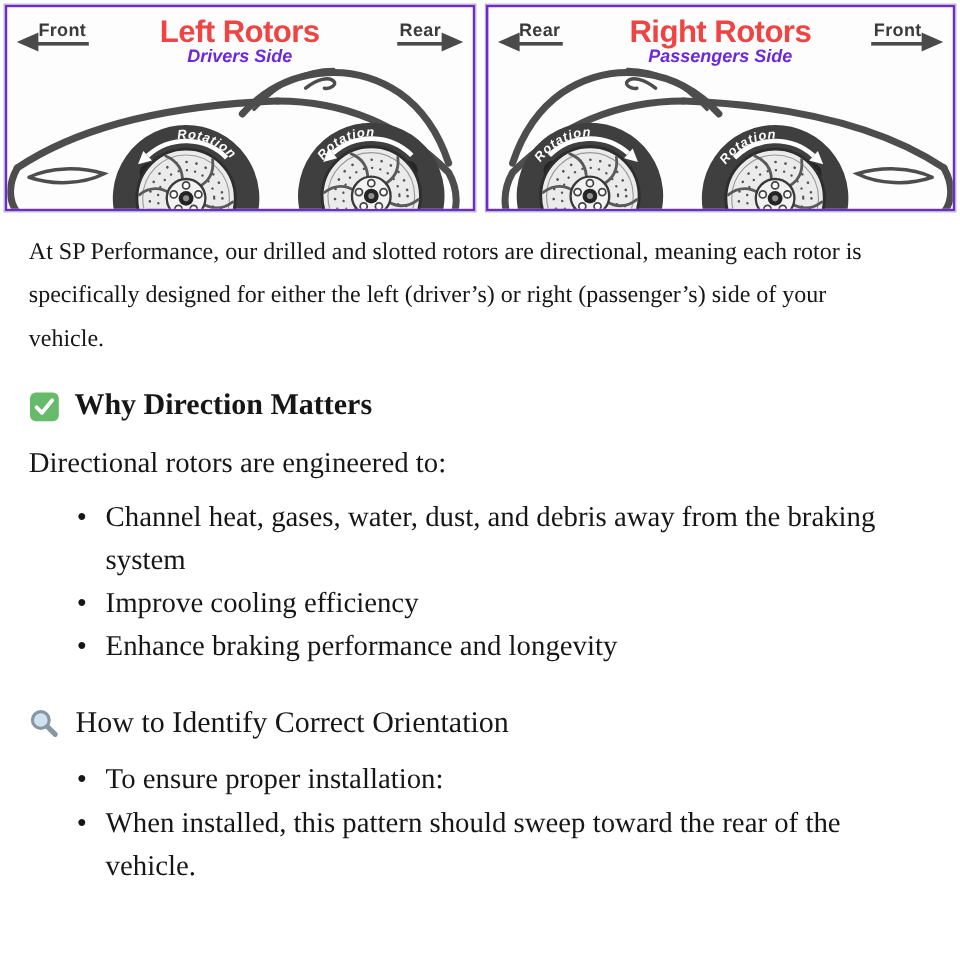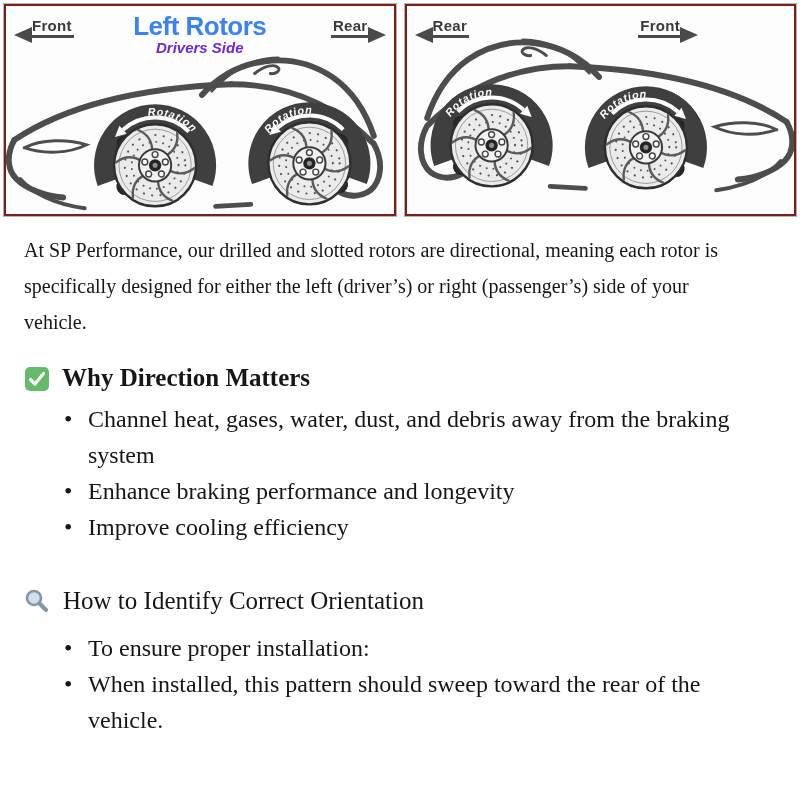--- a/index.html
+++ b/index.html
@@ -3,31 +3,31 @@
 <meta charset="utf-8">
 <style>
   html,body{margin:0;padding:0;}
   body{
     width:800px;height:800px;overflow:hidden;background:#ffffff;
     font-family:"Liberation Serif",serif;color:#161616;
   }
   
   .panels{display:flex;gap:9px;padding:4px 4px 0 4px;}
   .panel{
-    flex:1;height:212px;background:#fdfdfd;
-    border:2px solid #7f1d1d;outline:1px solid #b3b3b3;
+    flex:1;height:172px;background:#fdfdfd;
+    border:2px solid #6d28d9;outline:1px solid #b3b3b3;
     position:relative;box-sizing:border-box;overflow:hidden;
     font-family:"Liberation Sans",sans-serif;
   }
   .panel-header{
     display:grid;grid-template-columns:88px 1fr 88px;align-items:start;
     padding:7px 8px 0 8px;
   }
   .panel-titles{text-align:center;line-height:1.05;}
-  .panel-title{font-size:26px;font-weight:bold;letter-spacing:-0.5px;color:#3b82f6;}
+  .panel-title{font-size:26px;font-weight:bold;letter-spacing:-0.5px;color:#ef4444;}
   .panel-subtitle{font-size:15px;font-weight:bold;font-style:italic;color:#6d28d9;}
   .dir{display:inline-flex;align-items:flex-end;margin-top:4px;}
   .dir-text{
     font-size:15px;font-weight:bold;color:#3a3a3a;
     border-bottom:3px solid #4a4a4a;padding:0 2px 1px 2px;letter-spacing:0.3px;
   }
   .tri{width:0;height:0;border-top:8px solid transparent;border-bottom:8px solid transparent;}
   .tri-left{border-right:18px solid #4a4a4a;margin-right:-2px;transform:translateY(5px);}
   .tri-right{border-left:18px solid #4a4a4a;margin-left:-2px;transform:translateY(5px);}
   .car-svg{display:block;margin-top:-4px;}
@@ -148,20 +148,24 @@
       </g>
     </svg>
   </div>
 
   <div class="panel">
     <div class="panel-header">
       <span class="dir">
         <span class="tri tri-left"></span>
         <span class="dir-text">Rear</span>
       </span>
+      <span class="panel-titles">
+        <div class="panel-title">Right Rotors</div>
+        <div class="panel-subtitle">Passengers Side</div>
+      </span>
       <span class="dir" style="justify-self:end">
         <span class="dir-text">Front</span>
         <span class="tri tri-right"></span>
       </span>
     </div>
     <svg class="car-svg" width="388" height="168" viewBox="0 0 388 172">
       <use href="#car-left" transform="translate(388,0) scale(-1,1)"></use>
       <g transform="translate(82,114)">
         <use href="#arch"></use>
         <use href="#calL"></use>
@@ -187,28 +191,29 @@
   <div class="sec-head bold">
     <span class="icon-box">
       <svg width="26" height="26" viewBox="0 0 26 26">
         <rect x="1" y="1" width="24" height="24" rx="5" fill="#66bb6a"></rect>
         <polyline points="6.5,13.5 11,18 19.5,7.5" fill="none" stroke="#ffffff" stroke-width="3.2" stroke-linecap="round" stroke-linejoin="round"></polyline>
       </svg>
     </span>
     <span class="txt">Why Direction Matters</span>
   </div>
 
+  <p class="lead">Directional rotors are engineered to:</p>
 
   <ul class="blist">
     <li>Channel heat, gases, water, dust, and debris away from the braking system</li>
+    <li>Improve cooling efficiency</li>
     <li>Enhance braking performance and longevity</li>
-    <li>Improve cooling efficiency</li>
   </ul>
 
-  <div class="sec-head" style="margin-top:42px">
+  <div class="sec-head" style="margin-top:32px">
     <span class="icon-box">
       <svg width="27" height="27" viewBox="0 0 27 27">
         <circle cx="10" cy="10" r="7" fill="#cfe0ef" stroke="#8796a3" stroke-width="2.6"></circle>
         <line x1="15.6" y1="15.6" x2="22" y2="22" stroke="#8796a3" stroke-width="4.2" stroke-linecap="round"></line>
       </svg>
     </span>
     <span class="txt">How to Identify Correct Orientation</span>
   </div>
 
   <ul class="blist" style="margin-top:15px">

